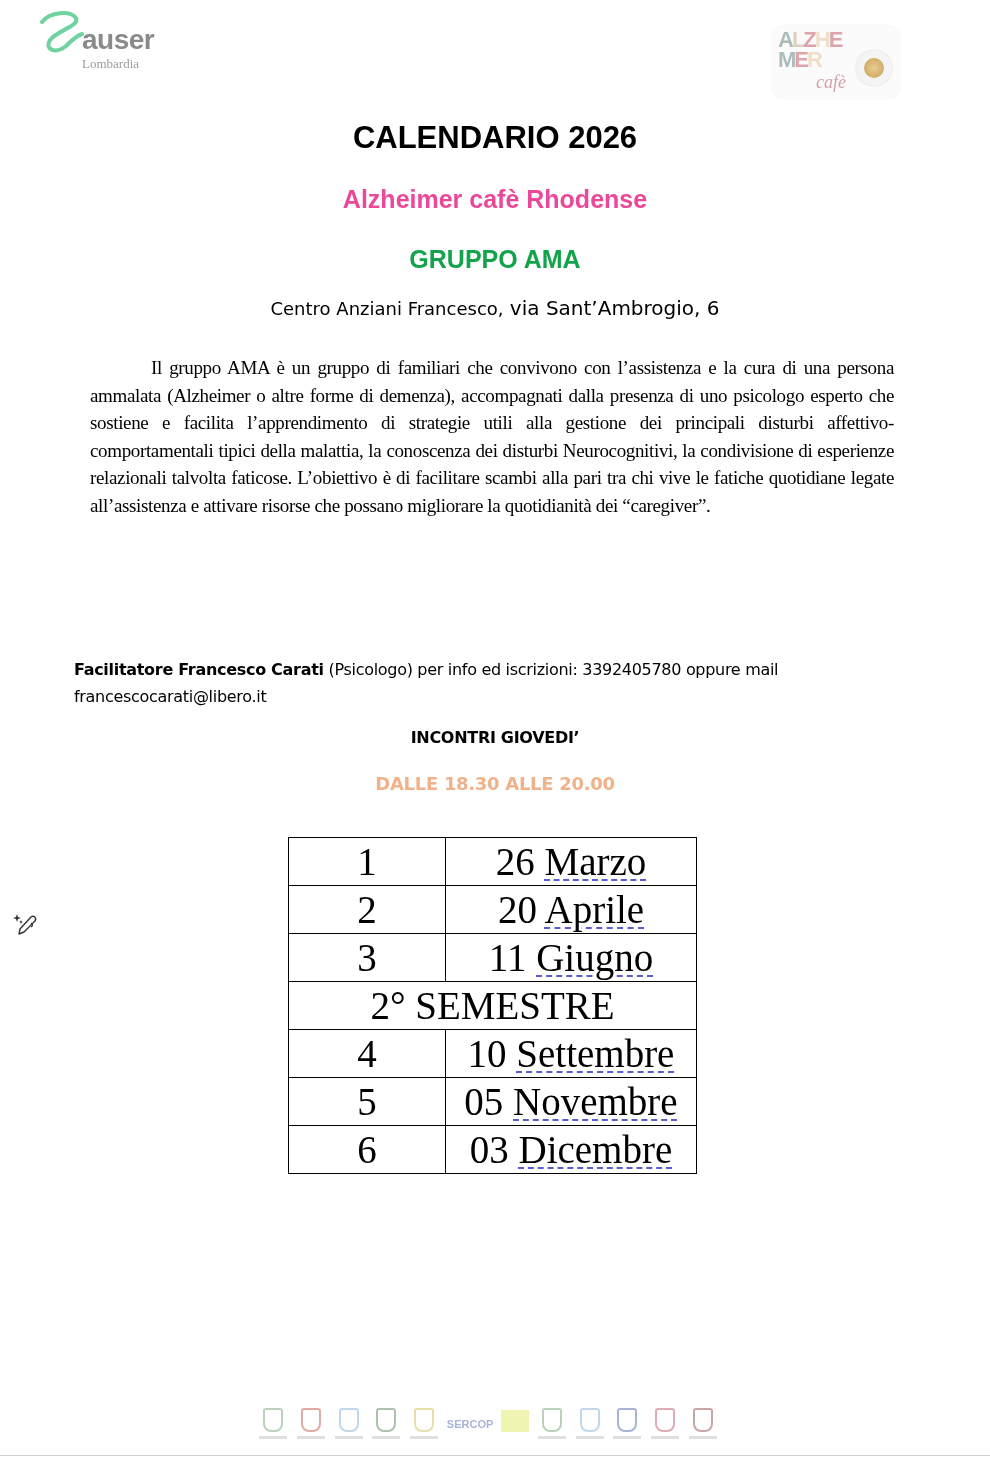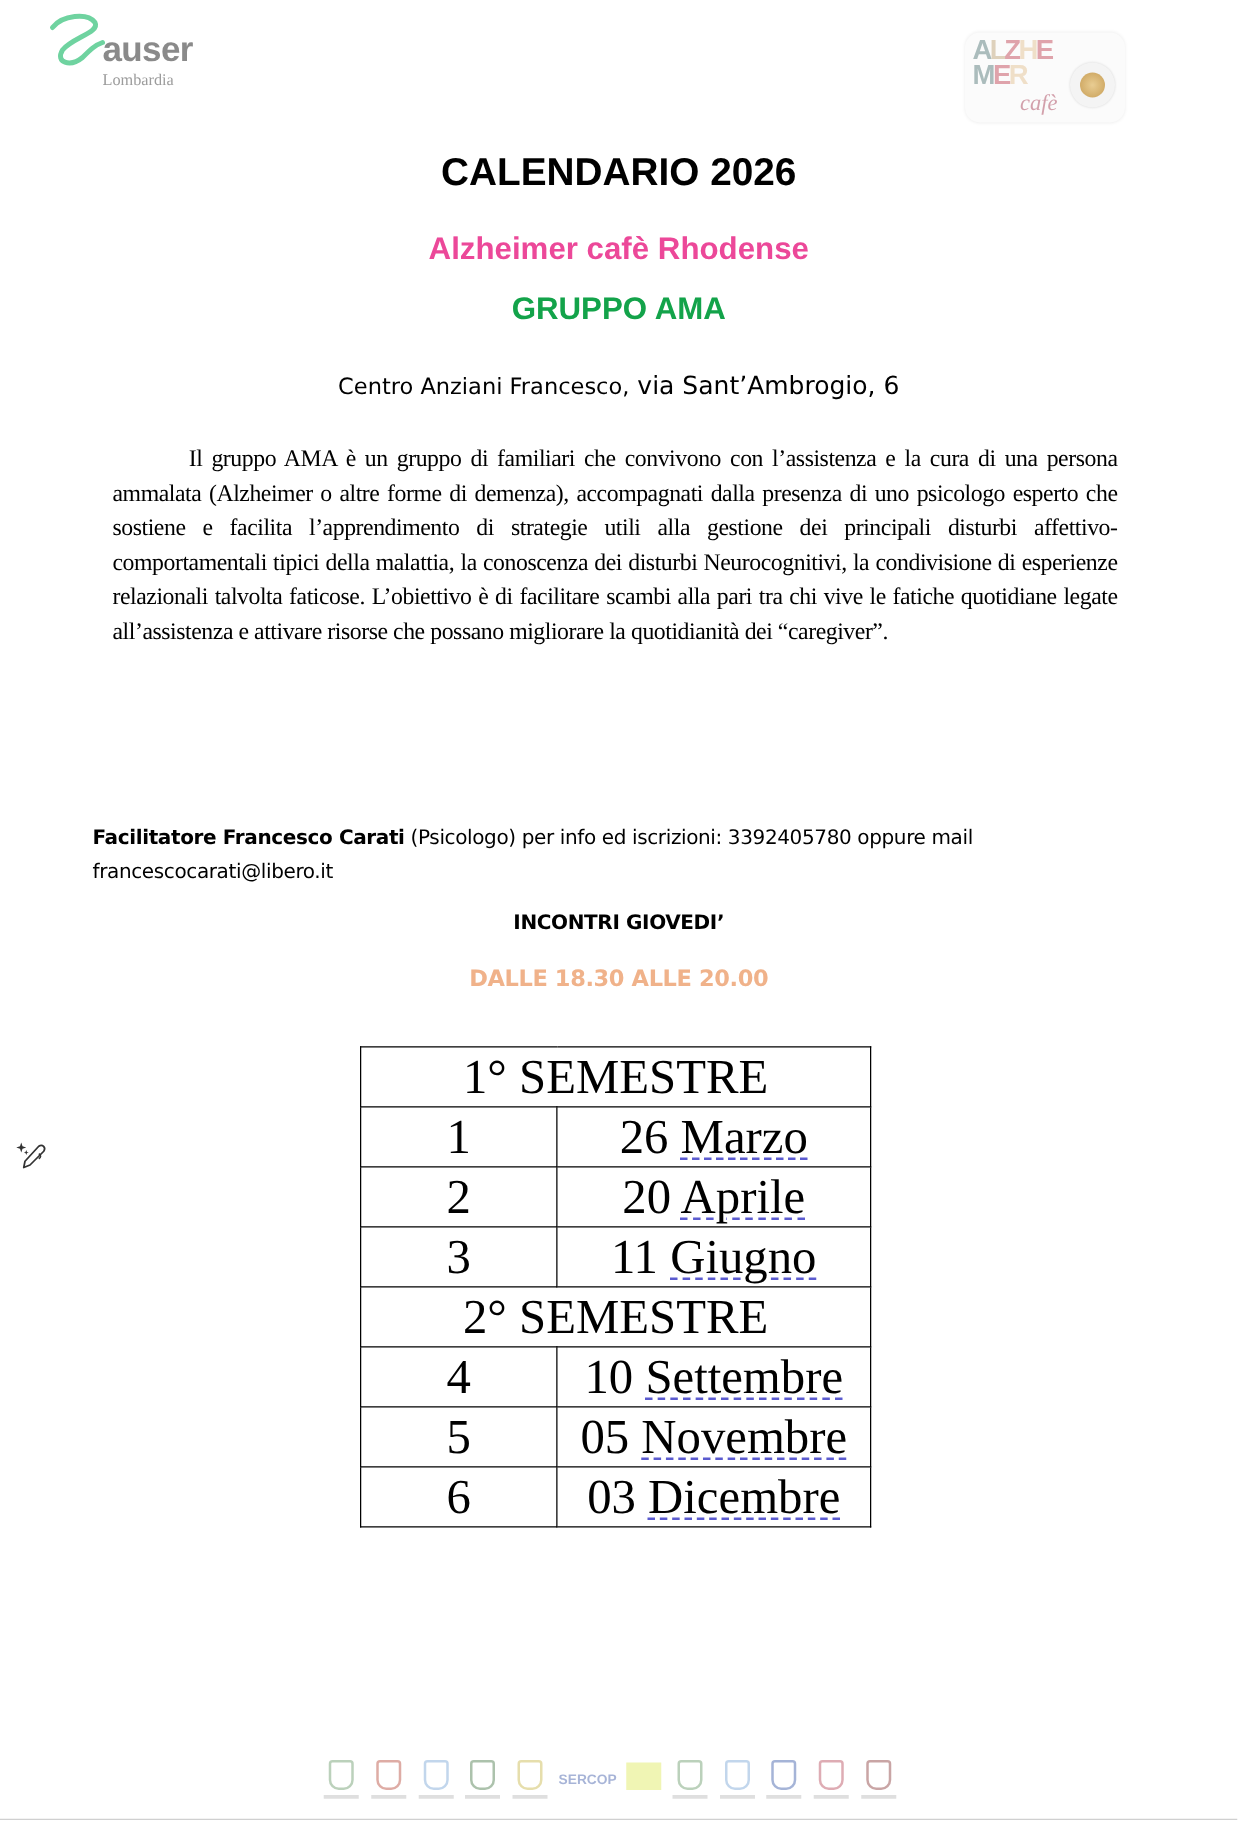--- a/index.html
+++ b/index.html
@@ -31,21 +31,21 @@
      color: #c98a98; opacity: 0.8; }
   .logo-alz .cup { position: absolute; left: 84px; top: 24px; width: 36px; height: 36px; border-radius: 50%;
      background: #f4f4f4; box-shadow: 0 0 2px rgba(0,0,0,0.15); }
   .logo-alz .cup::after { content: ""; position: absolute; left: 8px; top: 8px; width: 20px; height: 20px;
      border-radius: 50%; background: radial-gradient(circle, #e6c37a 0%, #c99a45 70%, #a97a30 100%); opacity: 0.8; }
 
   
   .center { position: absolute; left: 0; width: 990px; text-align: center; }
   .h-title { top: 120px; font-family: "Liberation Sans", sans-serif; font-weight: bold; font-size: 31px; color: #000; }
   .h-sub { top: 185px; font-family: "Liberation Sans", sans-serif; font-weight: bold; font-size: 25px; color: #ec4899; }
-  .h-group { top: 233px; font-family: "Liberation Sans", sans-serif; font-weight: bold; font-size: 25px; color: #13a34a; }
+  .h-group { top: 245px; font-family: "Liberation Sans", sans-serif; font-weight: bold; font-size: 25px; color: #13a34a; }
   .h-place { top: 296px; font-family: "DejaVu Sans", sans-serif; font-size: 18px; color: #000; }
   .h-place .addr { font-size: 20px; }
 
   
   .body-text { position: absolute; left: 74px; width: 836px; top: 338px; font-family: "Liberation Serif", serif;
      font-size: 19px; line-height: 27.6px; text-align: justify; letter-spacing: -0.35px; }
   .body-text p { margin: 16px; }
   .body-text .indent { text-indent: 61px; }
 
   .contact { position: absolute; left: 74px; top: 656px; width: 836px; font-family: "DejaVu Sans", sans-serif;
@@ -125,23 +125,20 @@
     <path d="M5 3 L6 6 L9 7 L6 8 L5 11 L4 8 L1 7 L4 6 Z" fill="#333"></path>
     <path d="M9 9 L9.6 10.6 L11 11 L9.6 11.4 L9 13 L8.4 11.4 L7 11 L8.4 10.6 Z" fill="#333"></path>
     <path d="M19 6 C 22 4, 25 7, 23 10 L 12 21 L 7 23 L 8 18 Z" fill="none" stroke="#333" stroke-width="1.4" stroke-linejoin="round"></path>
     <path d="M19 12 C 21 13, 21 15, 19 16" fill="none" stroke="#333" stroke-width="1.2"></path>
   </svg>
 </div>
 
 <table class="cal">
   <tbody>
     <tr>
-      <td colspan="2">1° SEMESTRE</td>
-    </tr>
-    <tr>
       <td class="c1">1</td>
       <td class="c2"><span>26</span> <span class="month">Marzo</span></td>
     </tr>
     <tr>
       <td class="c1">2</td>
       <td class="c2"><span>20</span> <span class="month">Aprile</span></td>
     </tr>
     <tr>
       <td class="c1">3</td>
       <td class="c2"><span>11</span> <span class="month">Giugno</span></td>

